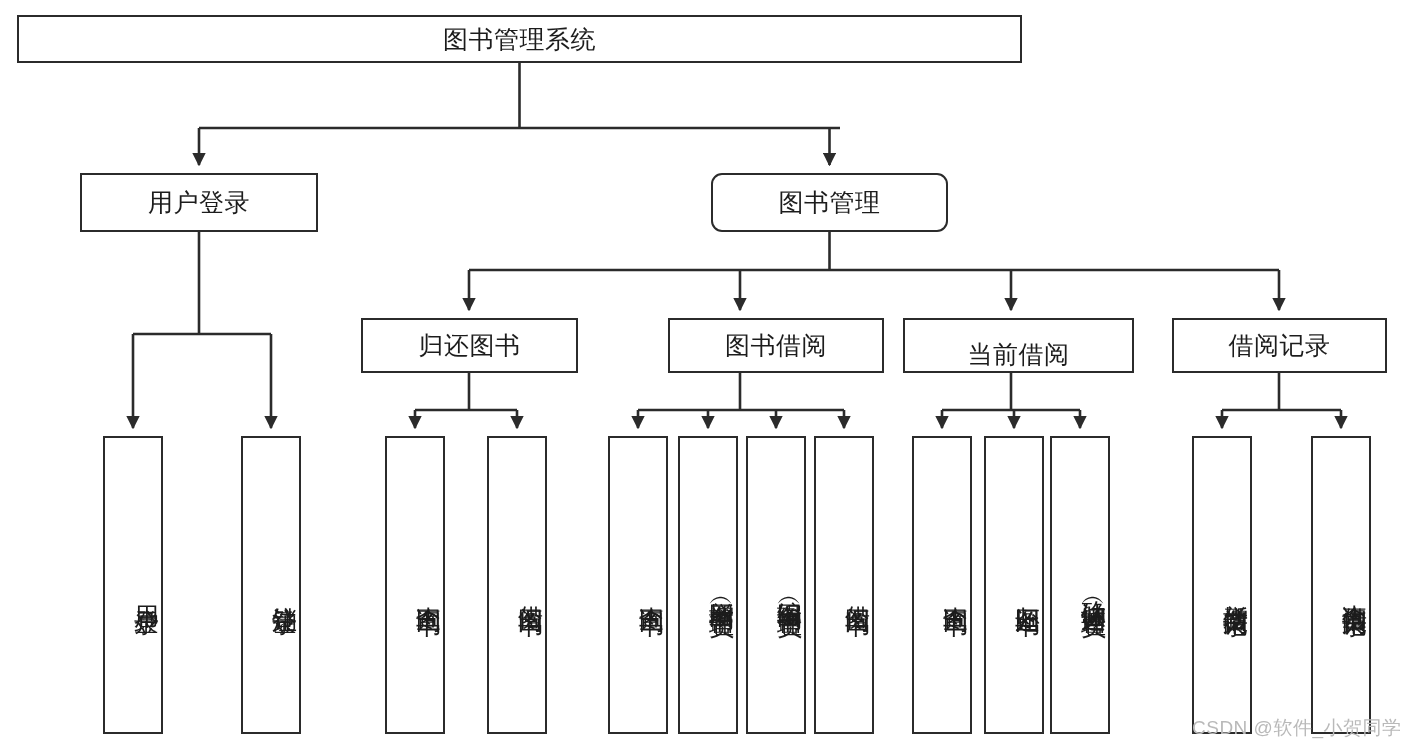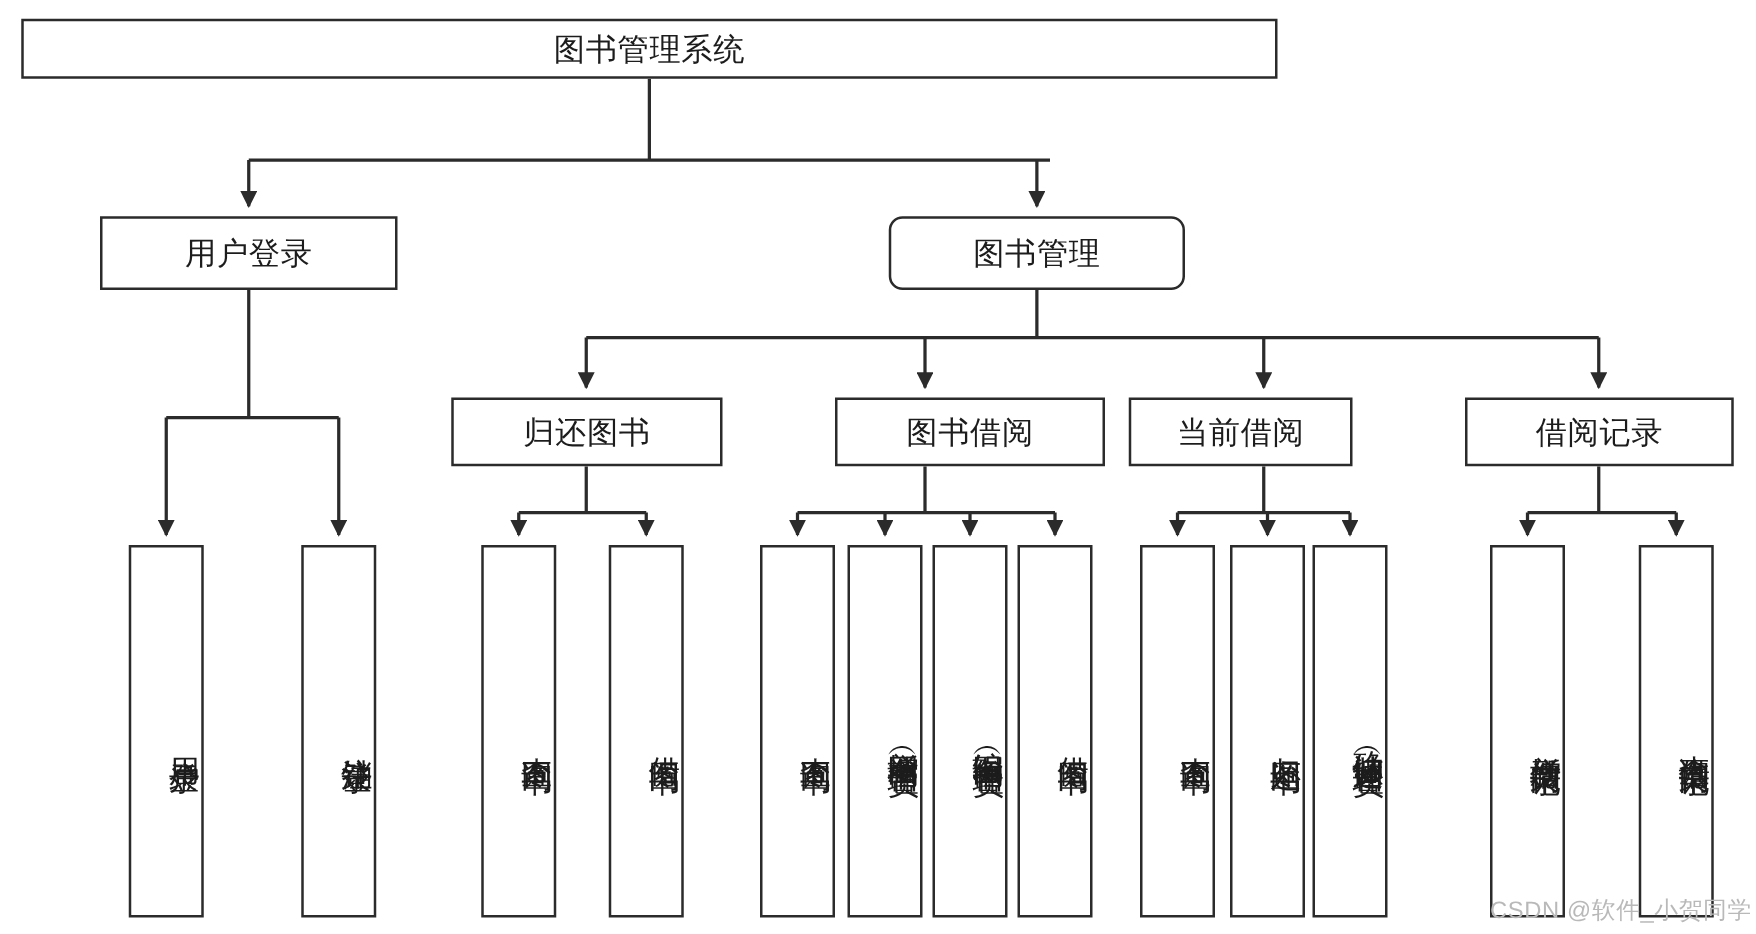--- a/index.html
+++ b/index.html
@@ -129,21 +129,21 @@
   <div class="node node-h" id="n-l2-1" style="left: 711px; top: 173px; width: 237px; height: 59px; border-radius: 11px;">
     <span>图书管理</span>
   </div>
 
   <div class="node node-h" id="n-l3-0" style="left: 361px; top: 318px; width: 217px; height: 55px;">
     <span>归还图书</span>
   </div>
   <div class="node node-h" id="n-l3-1" style="left: 632px; top: 318px; width: 216px; height: 55px; margin-left: 36px;">
     <span>图书借阅</span>
   </div>
-  <div class="node node-h" id="n-l3-2" style="left: 903px; top: 318px; width: 179px; height: 55px;">
+  <div class="node node-h" id="n-l3-2" style="left: 903px; top: 318px; width: 231px; height: 55px; align-items: flex-end;">
     <span>当前借阅</span>
   </div>
   <div class="node node-h" id="n-l3-3" style="left: 1172px; top: 318px; width: 215px; height: 55px; text-align: center;">
     <span>借阅记录</span>
   </div>
 
   <div class="node node-leaf" id="n-lf-0" style="left: 103px; top: 436px; width: 60px; height: 298px;">
     <span class="vtext">用户登录</span>
   </div>
   <div class="node node-leaf" id="n-lf-1" style="left: 241px; top: 436px; width: 60px; height: 298px;">

